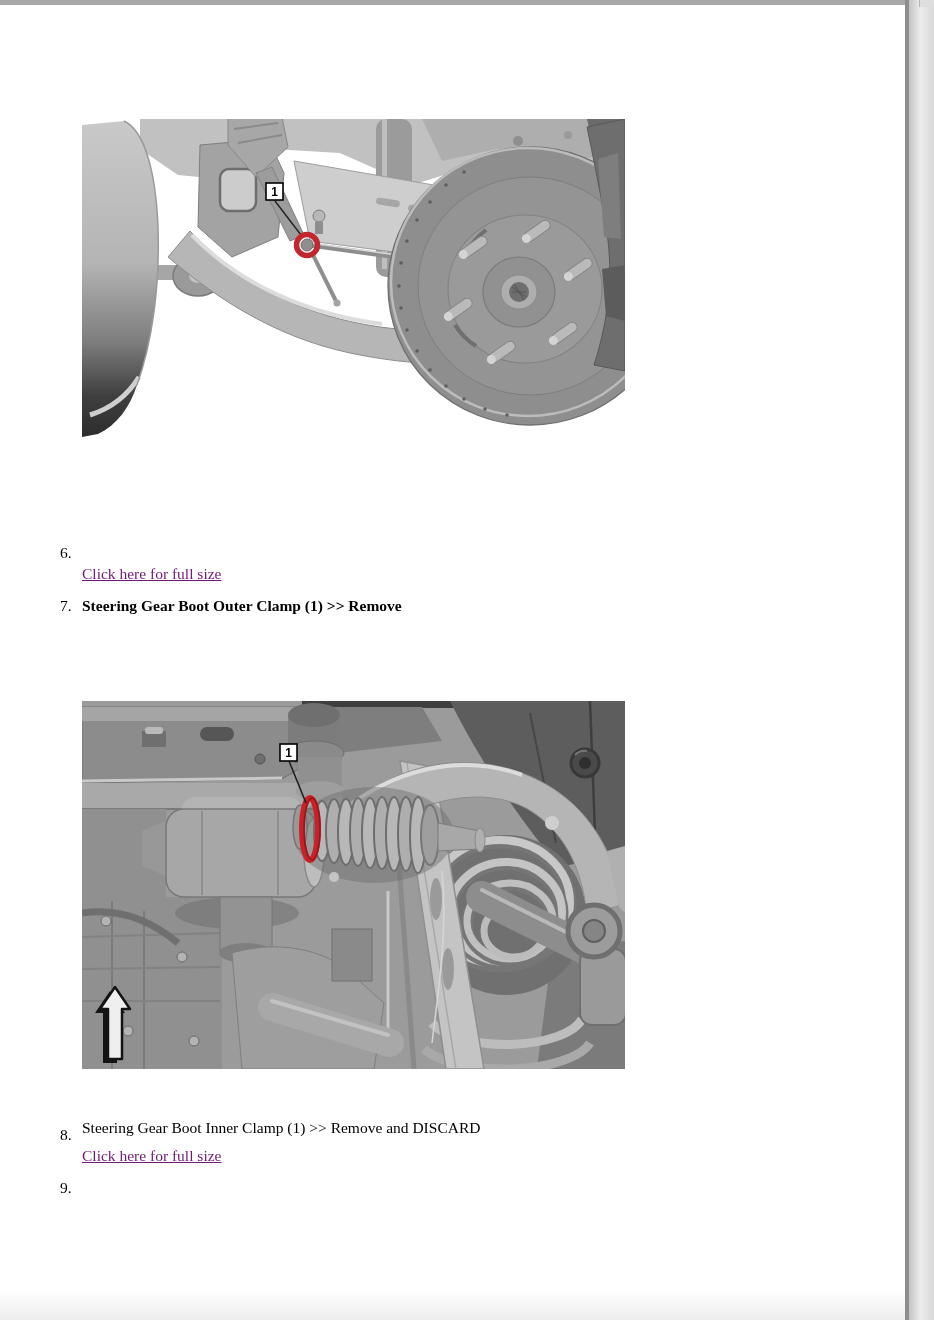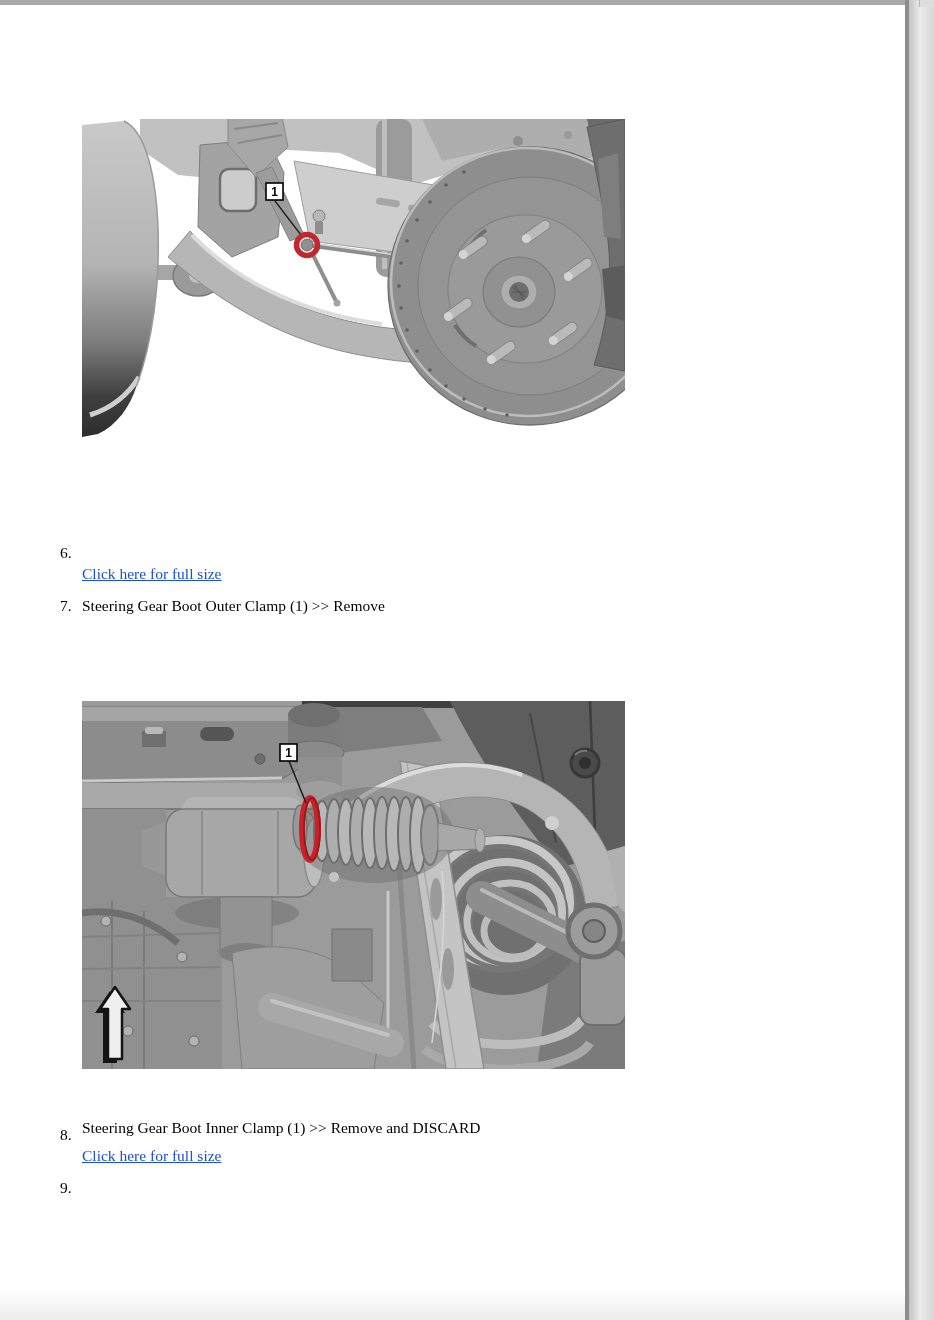--- a/index.html
+++ b/index.html
@@ -17,23 +17,23 @@
   .bottom-fade{position:absolute;left:0;top:1290px;width:905px;height:30px;
     background:linear-gradient(#ffffff,#ececec);}
   figure{margin:0;padding:0;}
   .fig1{position:absolute;left:82px;top:119px;width:543px;height:321px;}
   .fig2{position:absolute;left:82px;top:701px;width:543px;height:368px;}
   .marker,.step-text{position:absolute;font-size:15.5px;line-height:17px;white-space:nowrap;}
   .m6{left:60px;top:544px;}
   .m7{left:60px;top:597px;}
   .m8{left:60px;top:1126px;}
   .m9{left:60px;top:1179px;}
-  .t7{left:82px;top:597px;}
+  .t7{left:82px;top:597px;font-weight:bold;}
   .t9{left:82px;top:1119px;}
-  a.fs-link{position:absolute;font-size:15.5px;line-height:17px;color:#1d4ed8;text-decoration:underline;white-space:nowrap;cursor:pointer;}
+  a.fs-link{position:absolute;font-size:15.5px;line-height:17px;color:#701a75;text-decoration:underline;white-space:nowrap;cursor:pointer;}
   .l6{left:82px;top:565px;}
   .l8{left:82px;top:1147px;}
   .callout-text{font-family:"Liberation Sans","DejaVu Sans",sans-serif;font-size:12px;font-weight:bold;fill:#000;text-anchor:middle;}
 </style>
 </head>
 <body>
 
 <div>
 
   <div class="top-bar"></div>

